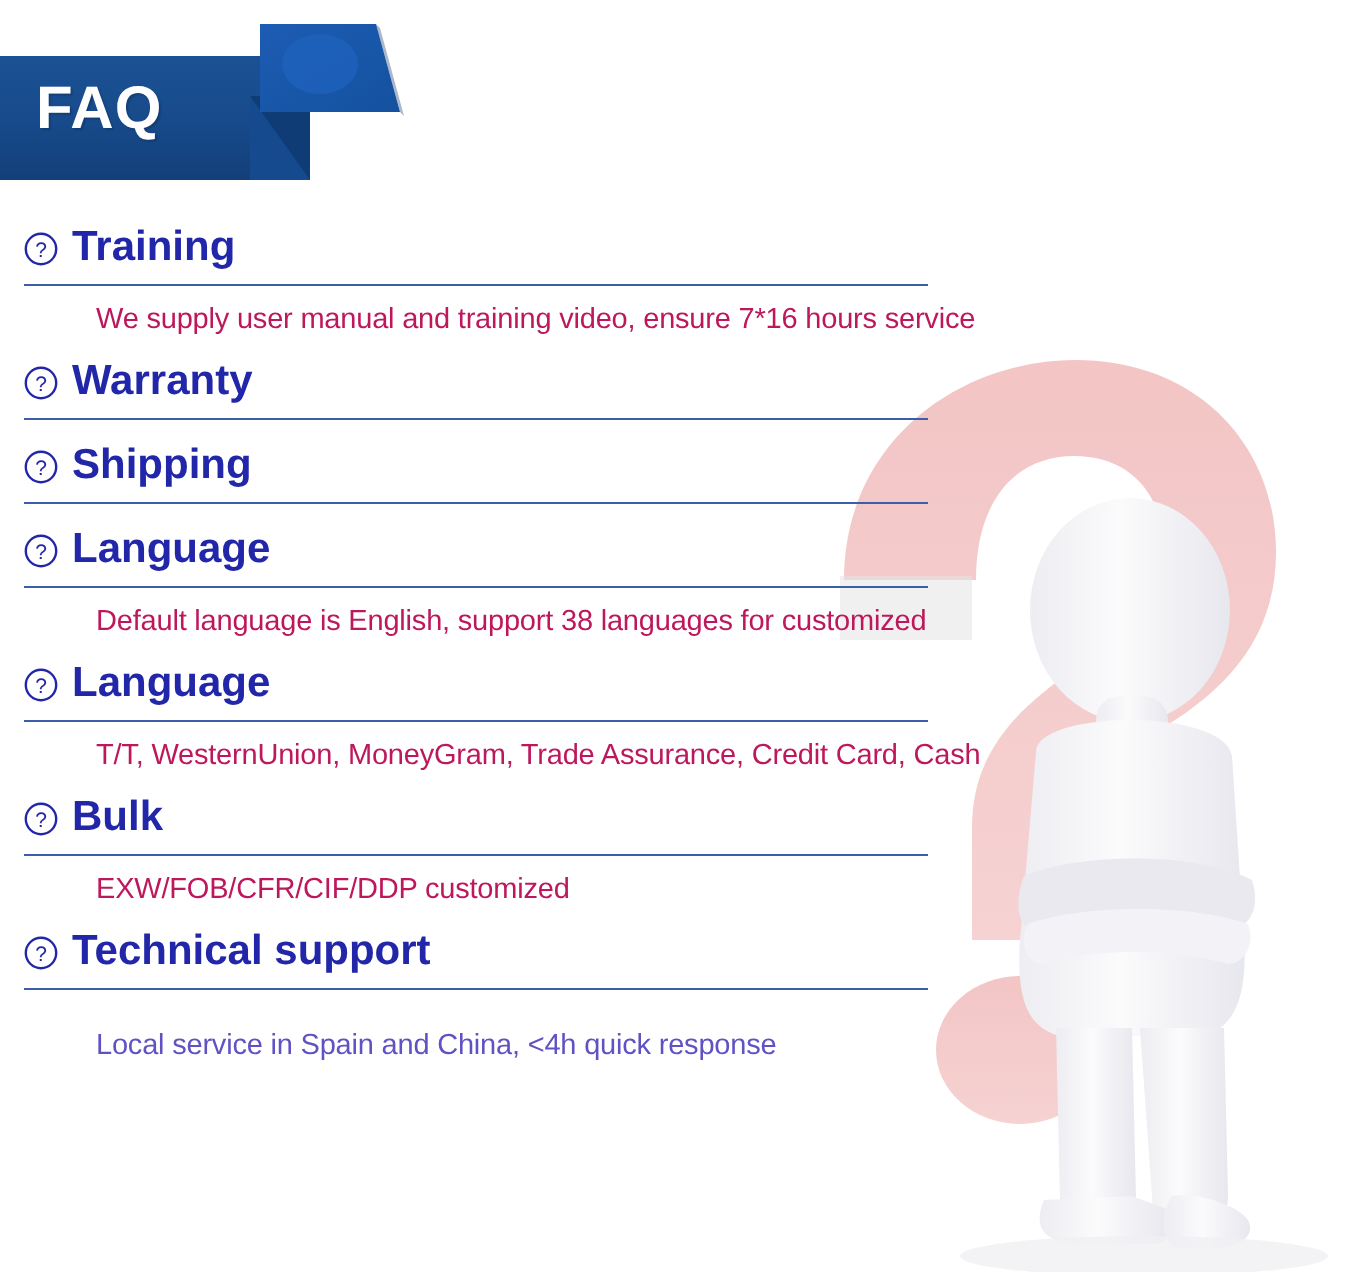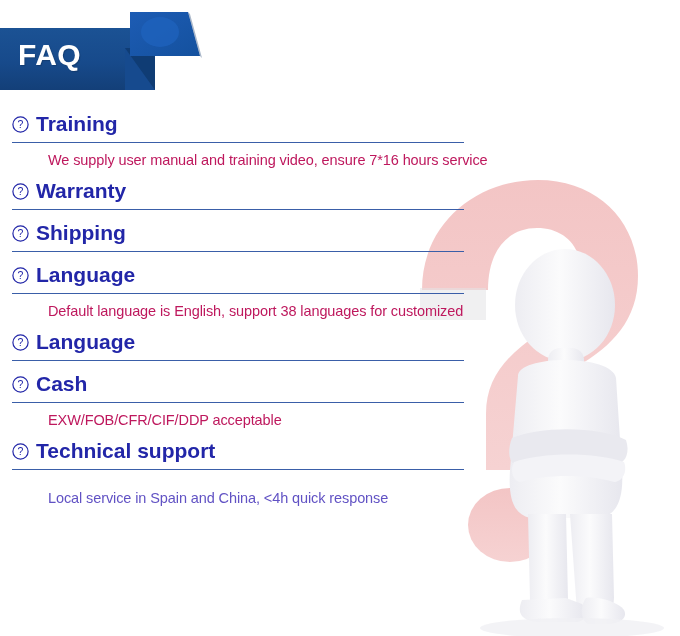--- a/index.html
+++ b/index.html
@@ -255,34 +255,35 @@
       <div class="faq-head">
         <span class="q-icon">
           <svg width="17" height="17" viewBox="0 0 17 17" xmlns="http://www.w3.org/2000/svg">
             <circle cx="8.5" cy="8.5" r="7.6" fill="none" stroke="#2226a8" stroke-width="1.2"></circle>
             <text x="8.5" y="12.4" text-anchor="middle" font-family="Liberation Sans, sans-serif" font-size="10.5" fill="#2226a8">?</text>
           </svg>
         </span>
         <span class="faq-title">Language</span>
       </div>
       <div class="faq-rule"></div>
-    </div>
-
-    <div class="faq-item">
-      <div class="faq-head">
-        <span class="q-icon">
-          <svg width="17" height="17" viewBox="0 0 17 17" xmlns="http://www.w3.org/2000/svg">
-            <circle cx="8.5" cy="8.5" r="7.6" fill="none" stroke="#2226a8" stroke-width="1.2"></circle>
-            <text x="8.5" y="12.4" text-anchor="middle" font-family="Liberation Sans, sans-serif" font-size="10.5" fill="#2226a8">?</text>
-          </svg>
-        </span>
-        <span class="faq-title">Cash</span>
-      </div>
-      <div class="faq-rule"></div>
-      <div class="faq-body">EXW/FOB/CFR/CIF/DDP acceptable</div>
+      <div class="faq-body">T/T, WesternUnion, MoneyGram, Trade Assurance, Credit Card, Cash</div>
+    </div>
+
+    <div class="faq-item">
+      <div class="faq-head">
+        <span class="q-icon">
+          <svg width="17" height="17" viewBox="0 0 17 17" xmlns="http://www.w3.org/2000/svg">
+            <circle cx="8.5" cy="8.5" r="7.6" fill="none" stroke="#2226a8" stroke-width="1.2"></circle>
+            <text x="8.5" y="12.4" text-anchor="middle" font-family="Liberation Sans, sans-serif" font-size="10.5" fill="#2226a8">?</text>
+          </svg>
+        </span>
+        <span class="faq-title">Bulk</span>
+      </div>
+      <div class="faq-rule"></div>
+      <div class="faq-body">EXW/FOB/CFR/CIF/DDP customized</div>
     </div>
 
     <div class="faq-item">
       <div class="faq-head">
         <span class="q-icon">
           <svg width="17" height="17" viewBox="0 0 17 17" xmlns="http://www.w3.org/2000/svg">
             <circle cx="8.5" cy="8.5" r="7.6" fill="none" stroke="#2226a8" stroke-width="1.2"></circle>
             <text x="8.5" y="12.4" text-anchor="middle" font-family="Liberation Sans, sans-serif" font-size="10.5" fill="#2226a8">?</text>
           </svg>
         </span>

